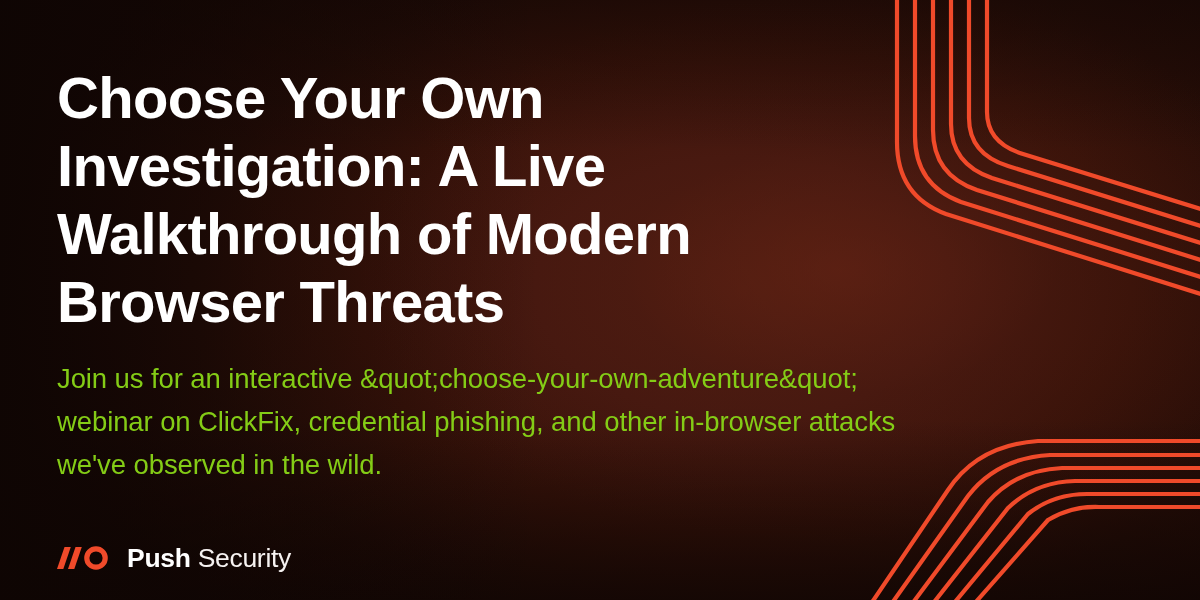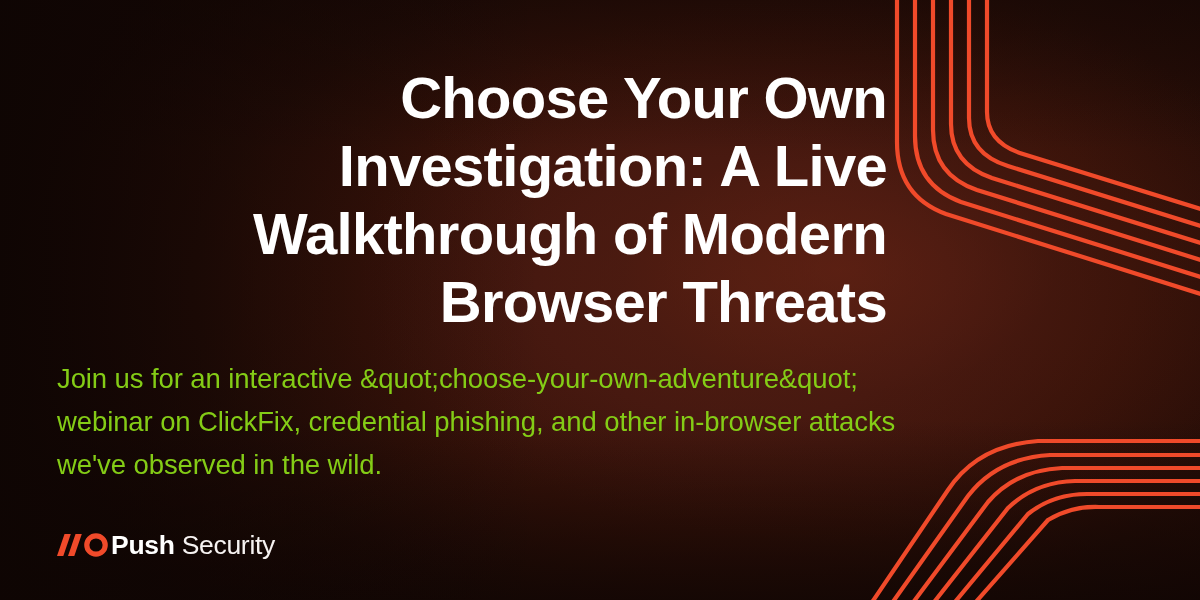--- a/index.html
+++ b/index.html
@@ -63,42 +63,41 @@
 
   .title {
     position:absolute;
     top:64px; left:0;
     width:830px;
     font-size:58px;
     line-height:68px;
     font-weight:bold;
     color:#ffffff;
     letter-spacing:-0.7px;
-    text-align:right;
   }
 
   .subtitle {
     position:absolute;
     top:357px; left:0;
     width:840px;
     font-size:27.5px;
     line-height:43px;
     font-weight:normal;
     color:#84cc16;
     letter-spacing:-0.1px;
   }
 
   
   .logo {
     position:absolute;
-    left:0; top:528px;
+    left:0; top:541px;
     height:34px;
     display:flex;
     align-items:center;
-    gap:2px;
+    gap:18px;
   }
   .logo-mark { display:block; }
   .logo-words {
     font-size:26.5px;
     line-height:30px;
     white-space:nowrap;
     color:#ffffff;
     letter-spacing:-0.3px;
   }
   .logo-push { font-weight:bold; }

